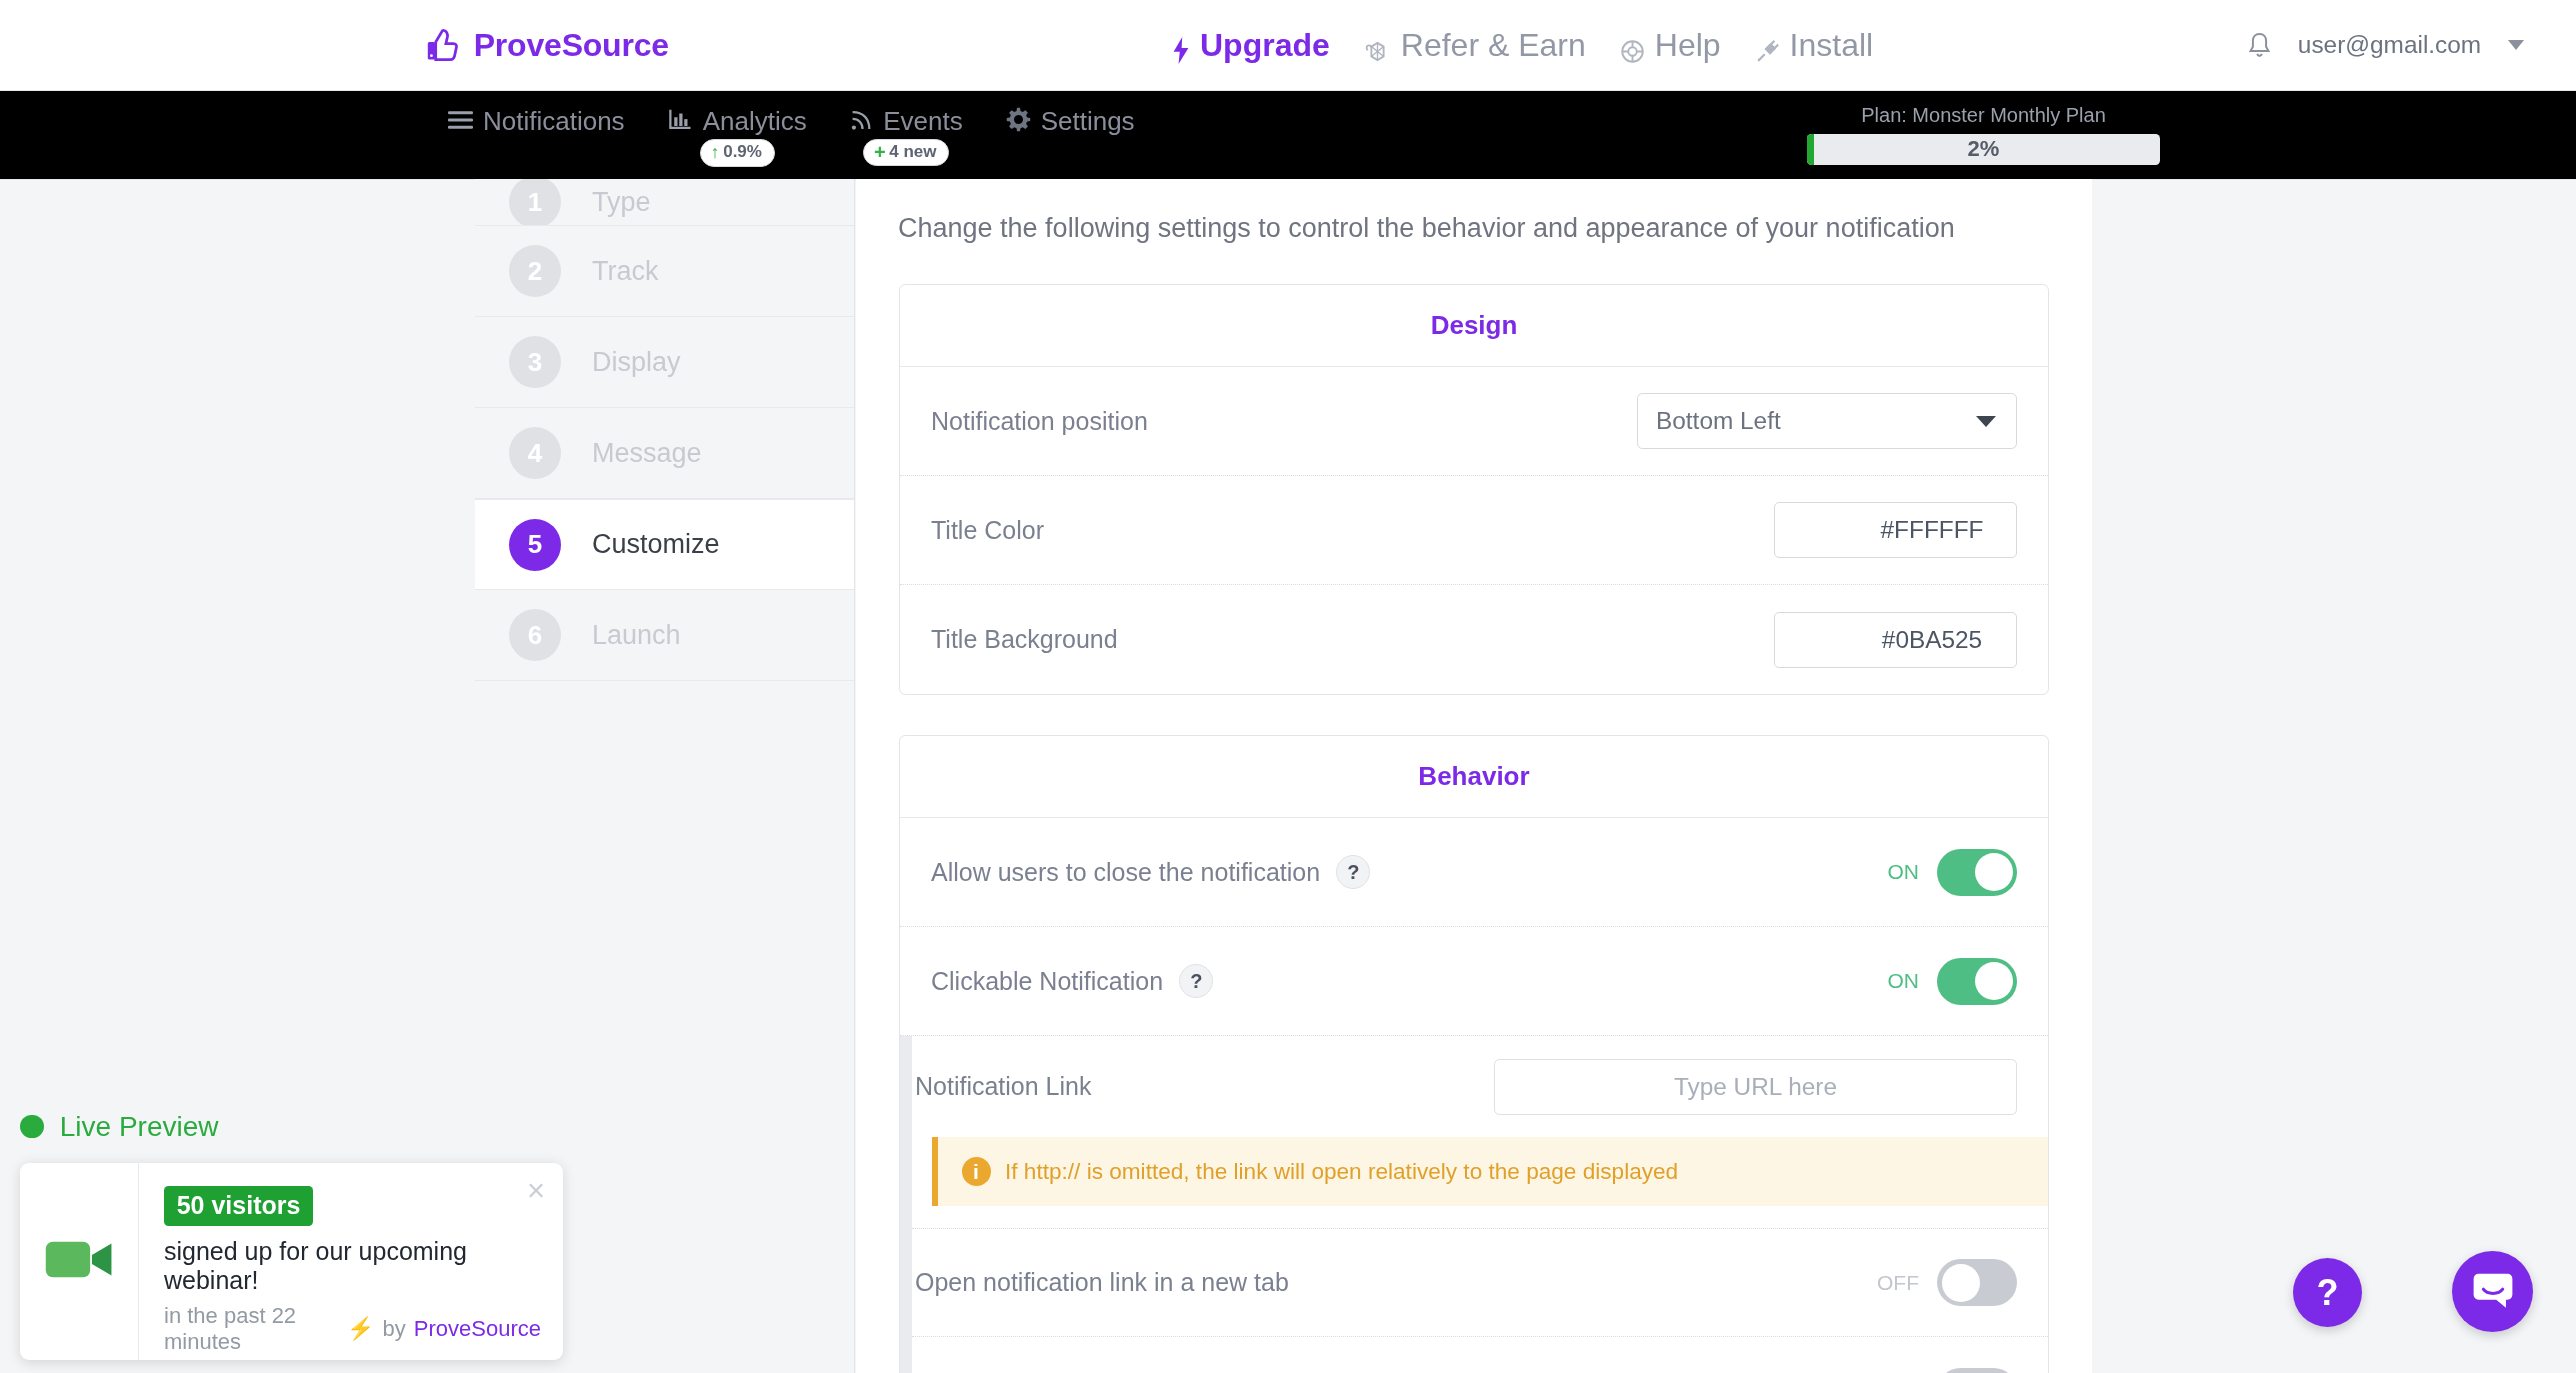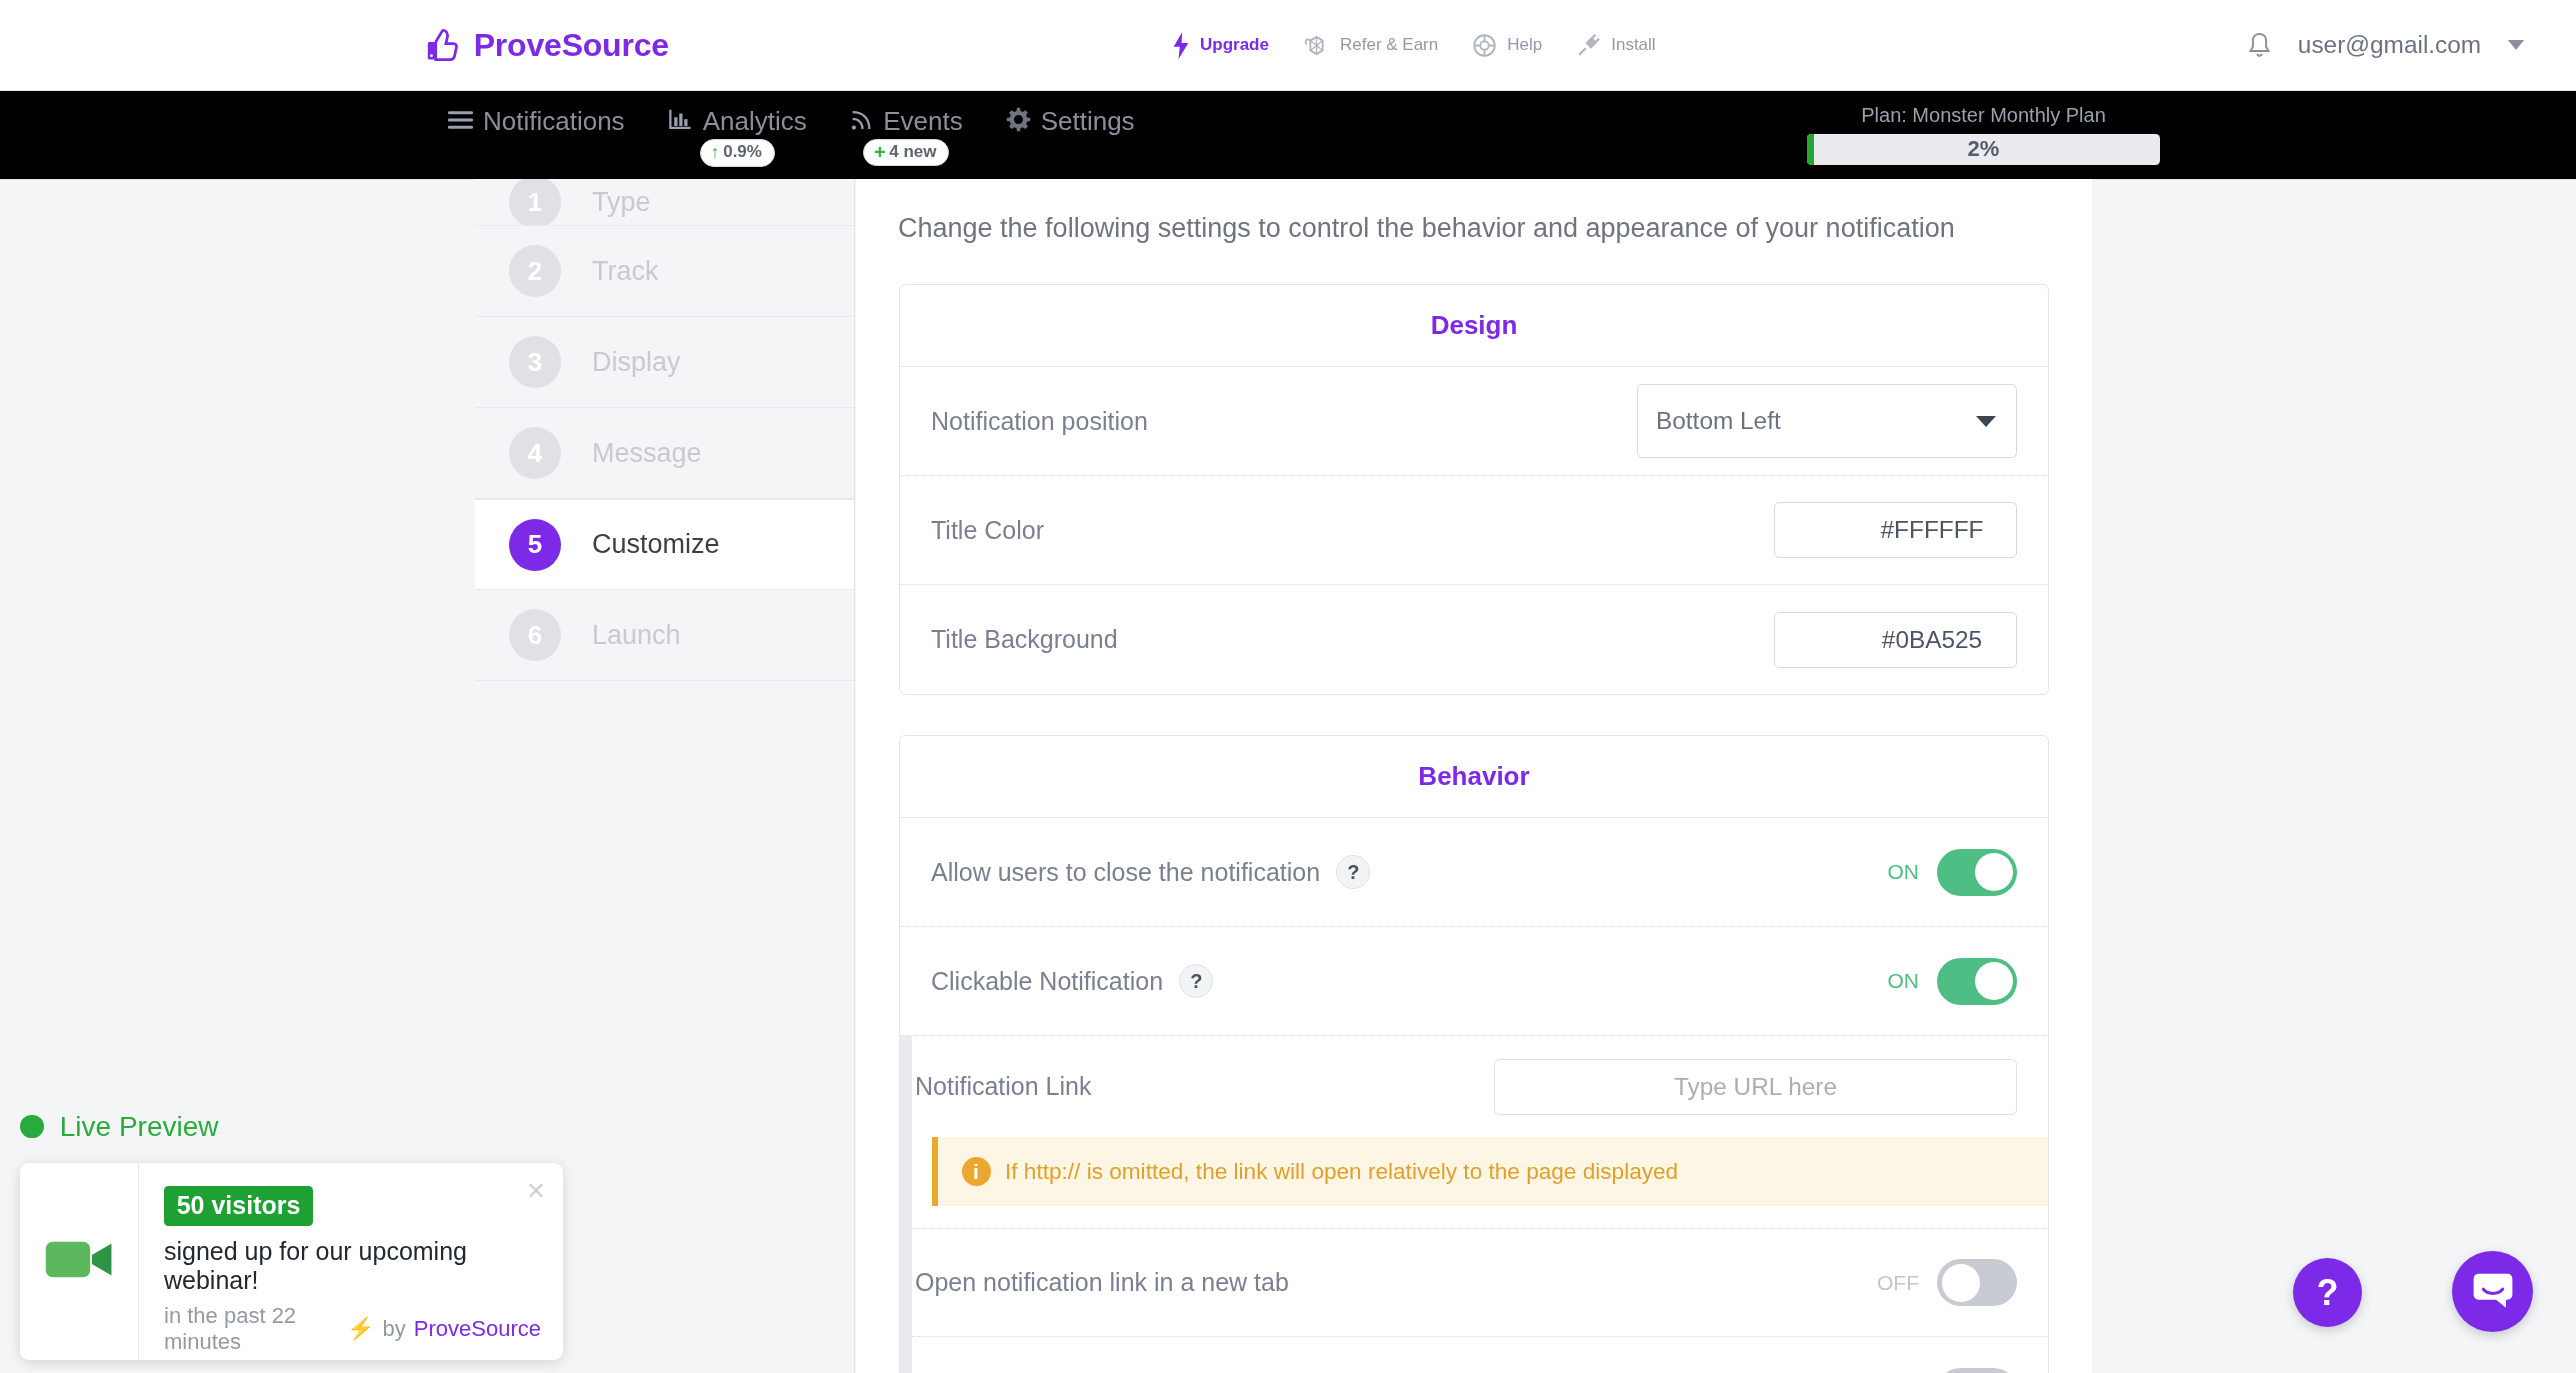--- a/index.html
+++ b/index.html
@@ -15,21 +15,21 @@
   .topbar {
     position: absolute; top: 0; left: 0; width: 2576px; height: 91px;
     background: #ffffff; border-bottom: 0.9px solid #e6e8ec;
     display: flex; align-items: center;
   }
   .brand { position: absolute; left: 425px; display: flex; align-items: center; gap: 12.7px; }
   .brand-mark { width: 36px; height: 38px; display: block; }
   .brand-text { font-size: 32px; font-weight: bold; color: #7C2AE8; letter-spacing: -0.2px; }
 
   .topnav { position: absolute; left: 1172px; display: flex; align-items: center; gap: 34px; }
-  .topnav-item { display: flex; align-items: center; gap: 10px; font-size: 17px; color: #9298a6; cursor: pointer; white-space: nowrap; }
+  .topnav-item { display: flex; align-items: flex-end; gap: 10px; font-size: 32px; color: #9298a6; cursor: pointer; white-space: nowrap; }
   .topnav-item.upgrade { color: #7C2AE8; font-weight: bold; }
   .topnav-item svg { display: block; flex: none; }
 
   .user-area { position: absolute; right: 52px; display: flex; align-items: center; gap: 25px; }
   .bell { display: block; }
   .user-email { font-size: 24.4px; color: #6b7280; white-space: nowrap; }
   .caret-dn { width: 0; height: 0; border-left: 8.1px solid transparent; border-right: 8.1px solid transparent; border-top: 10px solid #8b909c; margin-left: 1.8px; }
 
   
   .subbar {
@@ -94,21 +94,21 @@
   .row:last-child { border-bottom: none; }
   .row-label { font-size: 25px; color: #7a8090; display: flex; align-items: center; gap: 16.3px; }
 
   .help-dot {
     width: 34px; height: 34px; border-radius: 50%; background: #f2f3f5; border: 0.9px solid #e0e2e7;
     display: flex; align-items: center; justify-content: center;
     font-size: 20px; font-weight: bold; color: #4a5160; cursor: pointer; flex: none;
   }
 
   .select {
-    position: relative; width: 380px; height: 74px; border: 0.9px solid #d6d9df; border-radius: 5.4px;
+    position: relative; width: 380px; height: 56px; border: 0.9px solid #d6d9df; border-radius: 5.4px;
     background: #fff; display: flex; align-items: center; padding: 0 18px; cursor: pointer;
   }
   .select-value { font-size: 24.4px; color: #6b7280; }
   .select-caret {
     position: absolute; right: 20px; width: 0; height: 0;
     border-left: 10px solid transparent; border-right: 10px solid transparent; border-top: 11.8px solid #3f4550;
   }
 
   .colorfield { display: flex; width: 243px; height: 56px; border: 0.9px solid #d6d9df; border-radius: 5px; overflow: hidden; background: #fff; align-items: center; }
   .colorfield input {

